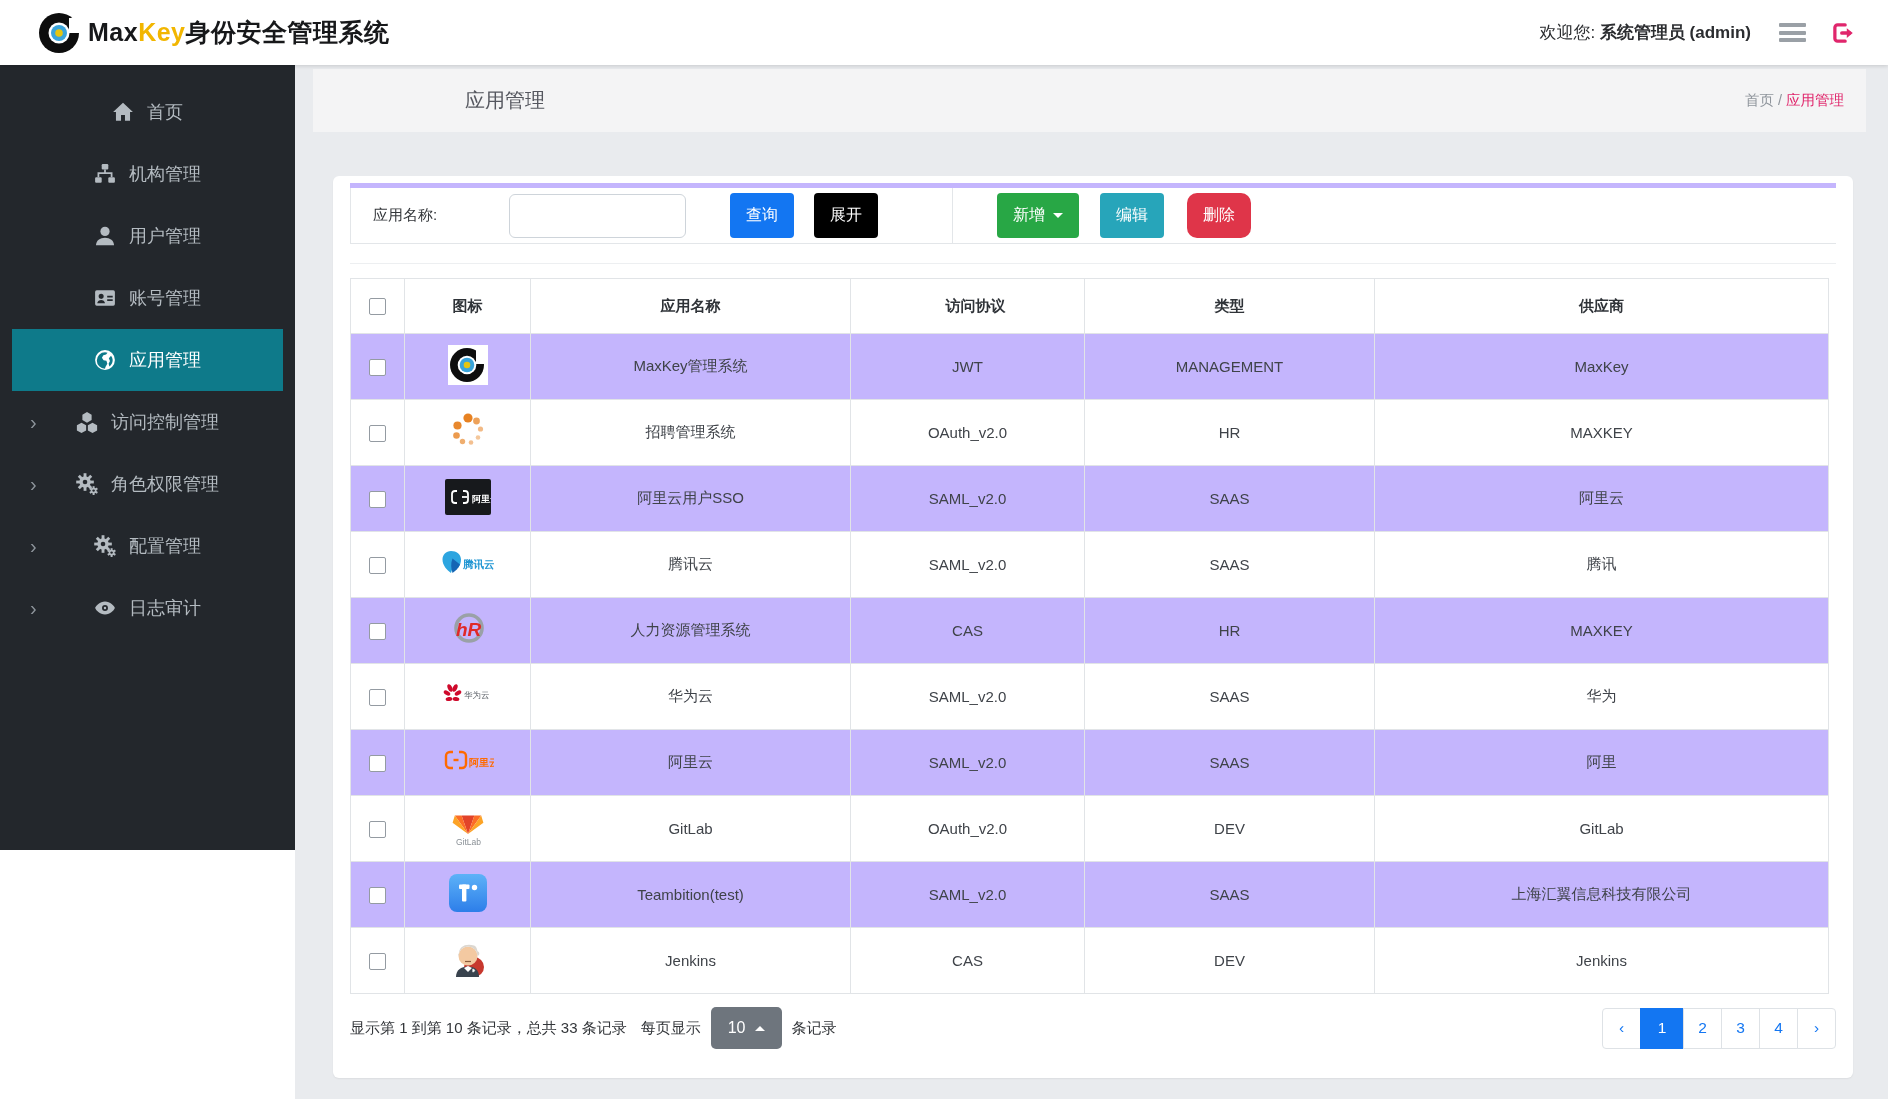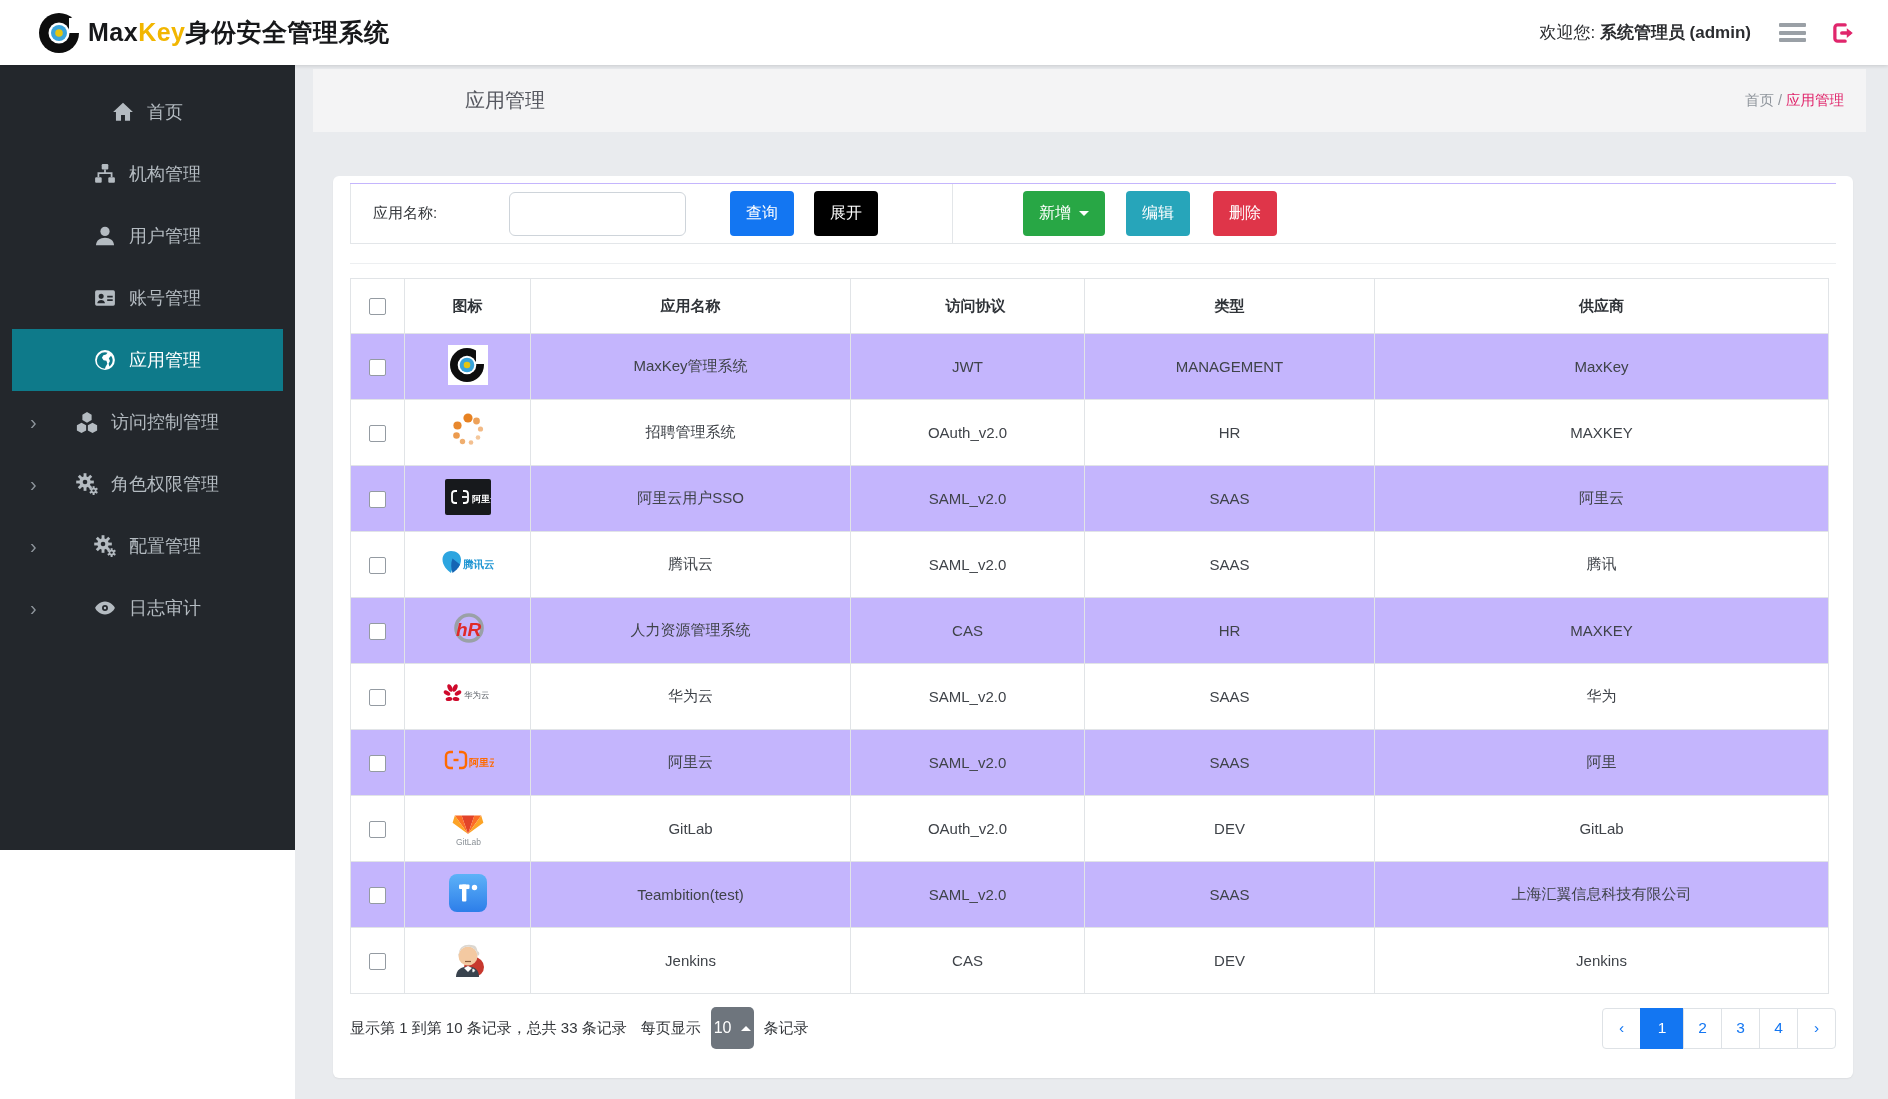--- a/index.html
+++ b/index.html
@@ -48,62 +48,62 @@
   .breadcrumb { margin-left:auto; padding-right:22px; font-size:14.5px; }
   .breadcrumb .bc-home, .breadcrumb .bc-sep { color:#8f959c; }
   .breadcrumb .bc-cur { color:#e0266c; }
   
   .card {
     position:absolute; left:333px; top:176px; width:1520px; height:902px;
     background:#ffffff; border-radius:6px; box-shadow:0 1px 2px rgba(0,0,0,.06);
     padding:7px 17px 0 17px;
   }
   .toolbar-row {
-    height:61px; border-top:1px solid #c4b5fd; border-bottom:1px solid #e3e6e9;
+    height:61px; border-top:5px solid #c4b5fd; border-bottom:1px solid #e3e6e9;
     display:flex; align-items:center;
   }
   .search-cell {
     align-self:stretch; width:603px; display:flex; align-items:center;
     border-left:1px solid #e3e6e9; border-right:1px solid #e3e6e9;
   }
   .search-label { font-size:15px; color:#33363a; margin-left:22px; width:86px; }
   .search-input {
     width:177px; height:44px; margin-left:50px; border:1px solid #ced4da; border-radius:6px;
     font-size:15px; padding:0 10px; outline:none; background:#fff;
   }
   .btn {
     height:45px; border:none; border-radius:4px; color:#fff; font-size:16px;
     padding:11px 16px; display:inline-flex; align-items:center; justify-content:center;
     cursor:pointer; font-family:inherit;
   }
   .btn-query  { background:#1376f2; margin-left:44px; }
   .btn-expand { background:#000000; margin-left:20px; }
-  .btn-add    { background:#28a745; margin-left:70px; }
+  .btn-add    { background:#28a745; margin-left:44px; }
   .btn-edit   { background:#27a5ba; margin-left:21px; }
-  .btn-del    { background:#df3549; margin-left:23px; }
+  .btn-del    { background:#df3549; margin-left:23px;border-radius:10px; }
   .caret-down { width:0; height:0; border-left:5px solid transparent; border-right:5px solid transparent; border-top:5px solid #fff; margin-left:8px; }
   .toolbar-sub { height:20px; border-bottom:1px solid #edeff1; }
   
   table.apps { border-collapse:collapse; width:1478px; margin-top:14px; table-layout:fixed; }
   .apps th, .apps td { border:1px solid #e1e4e7; text-align:center; vertical-align:middle; }
   .apps th { height:55px; font-size:15px; font-weight:bold; color:#2f3338; background:#fff; }
   .apps td { height:66px; font-size:15px; color:#3f4349; background:#fff; }
   .apps tr.striped td { background:#c4b5fd; }
   .col-cb { width:54px; } .col-icon { width:126px; } .col-name { width:320px; }
   .col-proto { width:234px;padding-left:16px; } .col-type { width:290px; } .col-vendor { width:454px; }
   .cb {
     appearance:none; -webkit-appearance:none; width:17px; height:17px;
     border:1px solid #949ba2; border-radius:2px; background:#fff; cursor:pointer; display:inline-block; vertical-align:middle;
   }
   .appicon { display:inline-flex; flex-direction:column; align-items:center; justify-content:center; line-height:1; }
   
   .card-footer { margin-top:13px; display:flex; align-items:center; font-size:15px; color:#33363a; }
   .pgsize-btn {
     height:42px; background:#6e757d; color:#fff; border:none; border-radius:5px;
-    display:inline-flex; align-items:center; padding:0 3px; margin:0 10px; font-size:16px; cursor:pointer; font-family:inherit;
+    display:inline-flex; align-items:center; padding:0 17px; margin:0 10px; font-size:16px; cursor:pointer; font-family:inherit;
   }
   .caret-up { width:0; height:0; border-left:5px solid transparent; border-right:5px solid transparent; border-bottom:5px solid #fff; margin-left:9px; }
   .pagination { margin-left:auto; display:flex; }
   .page-cell {
     min-width:39px; height:41px; border:1px solid #dee2e6; background:#fff; color:#1376f2;
     display:flex; align-items:center; justify-content:center; font-size:15.5px; margin-left:-1px; cursor:pointer;
   }
   .page-cell:first-child { border-radius:4px 0 0 4px; margin-left:0; }
   .page-cell:last-child  { border-radius:0 4px 4px 0; }
   .page-cell.active { background:#1376f2; border-color:#1376f2; color:#fff; min-width:44px; }

